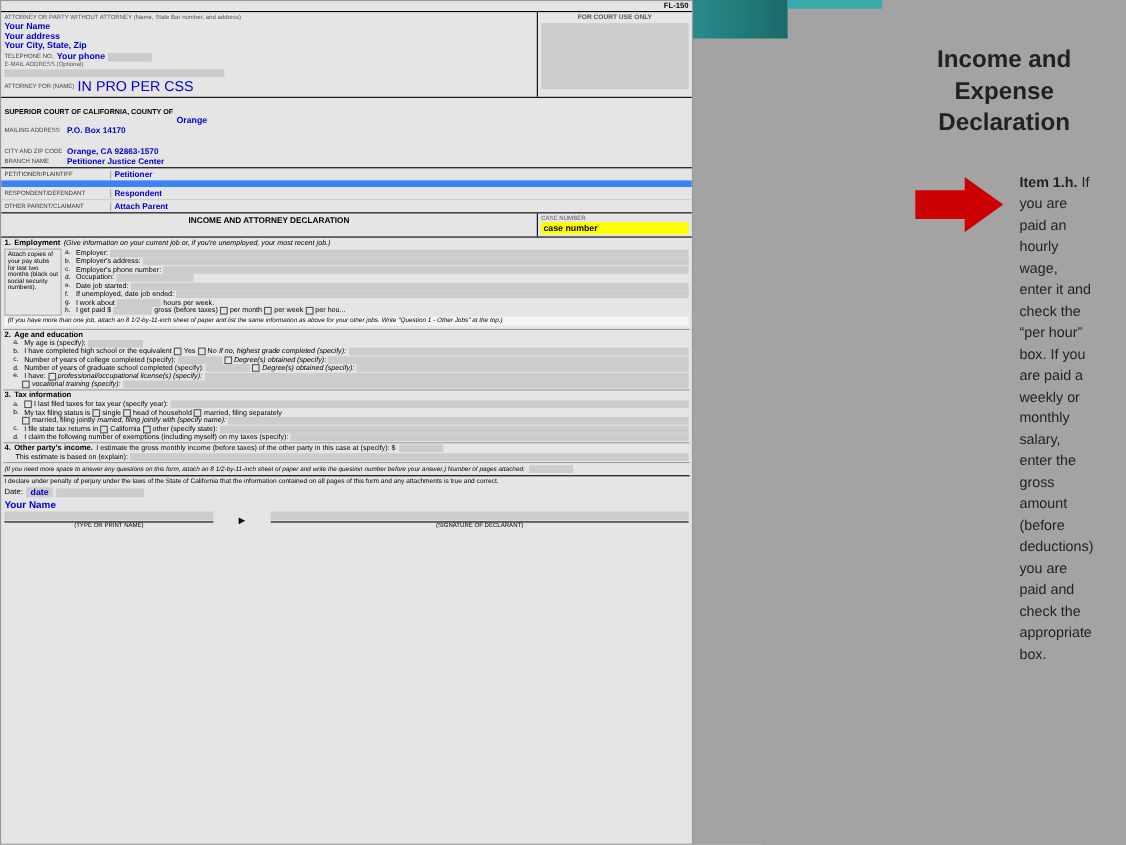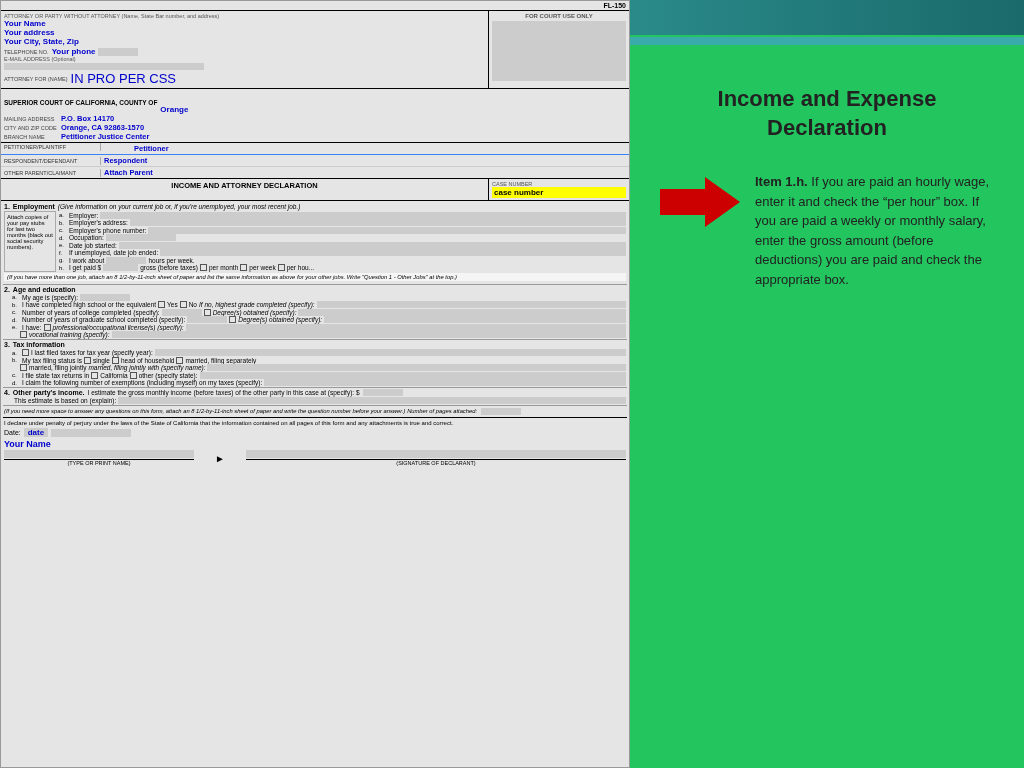--- a/index.html
+++ b/index.html
@@ -20,23 +20,23 @@
       border: 1px solid #999;
       overflow: hidden;
       position: relative;
       font-size: 7px;
     }
 
     
     .right-panel {
       width: 394px;
       height: 768px;
-      background: #22c55e;
+      background: #a3a3a3;
       display: flex;
-      flex-direction: column;
+      flex-direction: row;
       position: relative;
     }
 
     .teal-bar {
       width: 100%;
       height: 35px;
       background: linear-gradient(to right, #2a8a8a, #1a6a6a);
       margin-bottom: 2px;
     }
     .teal-bar2 {
@@ -117,32 +117,32 @@
 
   <div style="border-bottom:1px solid #000; padding:1px 3px;">
     <div style="display:flex; align-items:center; gap:3px;">
       <span style="font-size:6.5px; font-weight:bold;">SUPERIOR COURT OF CALIFORNIA, COUNTY OF</span>
       <span style="font-size:8px; font-weight:bold; color:#00c;margin-top:15px;">Orange</span>
     </div>
     <div style="display:flex; align-items:center; gap:2px;">
       <span style="font-size:5.5px; text-transform:uppercase; color:#444; width:55px;">MAILING ADDRESS</span>
       <span style="font-size:7.5px; font-weight:bold; color:#00c;">P.O. Box 14170</span>
     </div>
-    <div style="display:flex; align-items:center; gap:2px;">
+    <div style="display:flex; align-items:center; gap:2px;margin-top:10px;">
       <span style="font-size:5.5px; text-transform:uppercase; color:#444; width:55px;">CITY AND ZIP CODE</span>
       <span style="font-size:7.5px; font-weight:bold; color:#00c;">Orange, CA 92863-1570</span>
     </div>
     <div style="display:flex; align-items:center; gap:2px;">
       <span style="font-size:5.5px; text-transform:uppercase; color:#444; width:55px;">BRANCH NAME</span>
       <span style="font-size:7.5px; font-weight:bold; color:#00c;">Petitioner Justice Center</span>
     </div>
   </div>
 
   <div style="border-bottom:1px solid #000;">
-    <div style="display:flex; align-items:flex-start; border-bottom:1px solid #3b82f6;gap:30px;">
+    <div style="display:flex; align-items:center; border-bottom:6px solid #3b82f6;">
       <span style="font-size:5.5px; text-transform:uppercase; color:#333; width:100px; padding:1px 3px; border-right:1px solid #aaa; flex-shrink:0;">PETITIONER/PLAINTIFF</span>
       <span style="font-size:7.5px; font-weight:bold; color:#00c; padding:1px 3px;">Petitioner</span>
     </div>
     <div style="display:flex; align-items:center; border-bottom:1px solid #ccc;">
       <span style="font-size:5.5px; text-transform:uppercase; color:#333; width:100px; padding:1px 3px; border-right:1px solid #aaa; flex-shrink:0;">RESPONDENT/DEFENDANT</span>
       <span style="font-size:7.5px; font-weight:bold; color:#00c; padding:1px 3px;">Respondent</span>
     </div>
     <div style="display:flex; align-items:center;">
       <span style="font-size:5.5px; text-transform:uppercase; color:#333; width:100px; padding:1px 3px; border-right:1px solid #aaa; flex-shrink:0;">OTHER PARENT/CLAIMANT</span>
       <span style="font-size:7.5px; font-weight:bold; color:#00c; padding:1px 3px;">Attach Parent</span>

